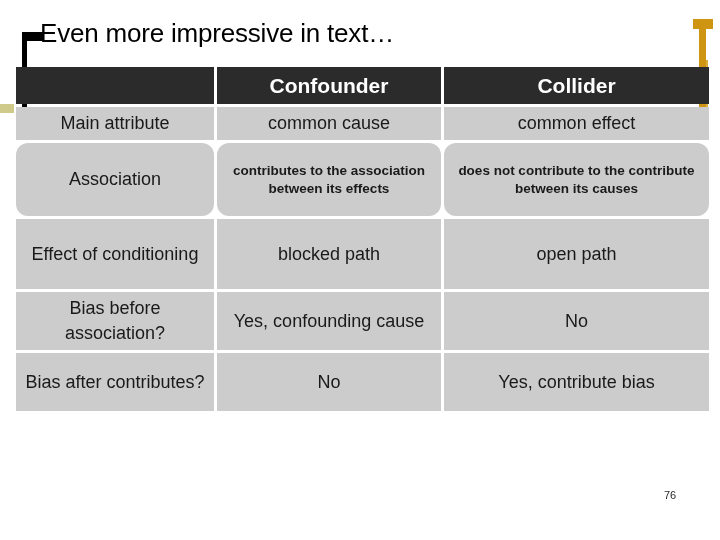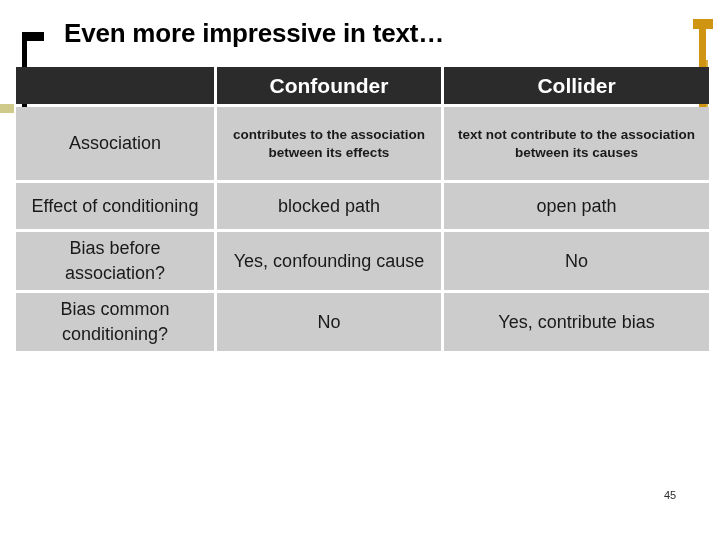--- a/index.html
+++ b/index.html
@@ -75,26 +75,25 @@
     background: #d8ae3e;
   }
 
   
   #slide-title {
     position: absolute;
     left: 40px;
     top: 17px;
     width: 620px;
     font-size: 26px;
-    font-weight: bold;
+    font-weight: normal;
     color: #000000;
     letter-spacing: -0.2px;
     line-height: 32px;
     white-space: nowrap;
-    margin-left: 24px;
   }
 
   
   #comparison-table {
     position: absolute;
     left: 13px;
     top: 64px;
     width: 695px;
     border-collapse: separate;
     border-spacing: 3px 3px;
@@ -132,23 +131,23 @@
     line-height: 25px;
   }
   #comparison-table tbody td.small {
     font-size: 13.5px;
     font-weight: bold;
     line-height: 18px;
     text-align: center;
   }
 
   .row-h1 td { height: 33px; }
-  .row-h2 td { height: 73px; }
+  .row-h2 td { height: 73px; border-radius: 12px; }
   .row-h3 td { height: 53px; }
-  .row-h4 td { height: 46px; }
+  .row-h4 td { height: 70px; }
   .row-h5 td { height: 58px; }
   .row-h6 td { height: 58px; }
 
   
   #slide-number {
     position: absolute;
     left: 655px;
     top: 489px;
     width: 30px;
     text-align: center;
@@ -178,38 +177,43 @@
       <col class="col-coll">
     </colgroup>
     <thead>
       <tr>
         <th class="blank-corner"></th>
         <th>Confounder</th>
         <th>Collider</th>
       </tr>
     </thead>
     <tbody>
+      <tr class="row-h1">
+        <td>Main attribute</td>
+        <td>common cause</td>
+        <td>common effect</td>
+      </tr>
       <tr class="row-h2">
         <td>Association</td>
         <td class="small">contributes to the association between its effects</td>
-        <td class="small">text not contribute to the association between its causes</td>
+        <td class="small">does not contribute to the contribute between its causes</td>
       </tr>
       <tr class="row-h4">
         <td>Effect of conditioning</td>
         <td>blocked path</td>
         <td>open path</td>
       </tr>
       <tr class="row-h5">
         <td>Bias before association?</td>
         <td>Yes, confounding cause</td>
         <td>No</td>
       </tr>
       <tr class="row-h6">
-        <td>Bias common conditioning?</td>
+        <td>Bias after contributes?</td>
         <td>No</td>
         <td>Yes, contribute bias</td>
       </tr>
     </tbody>
   </table>
 
-  <div id="slide-number">45</div>
+  <div id="slide-number">76</div>
 
 </div>
 
 </body></html>

